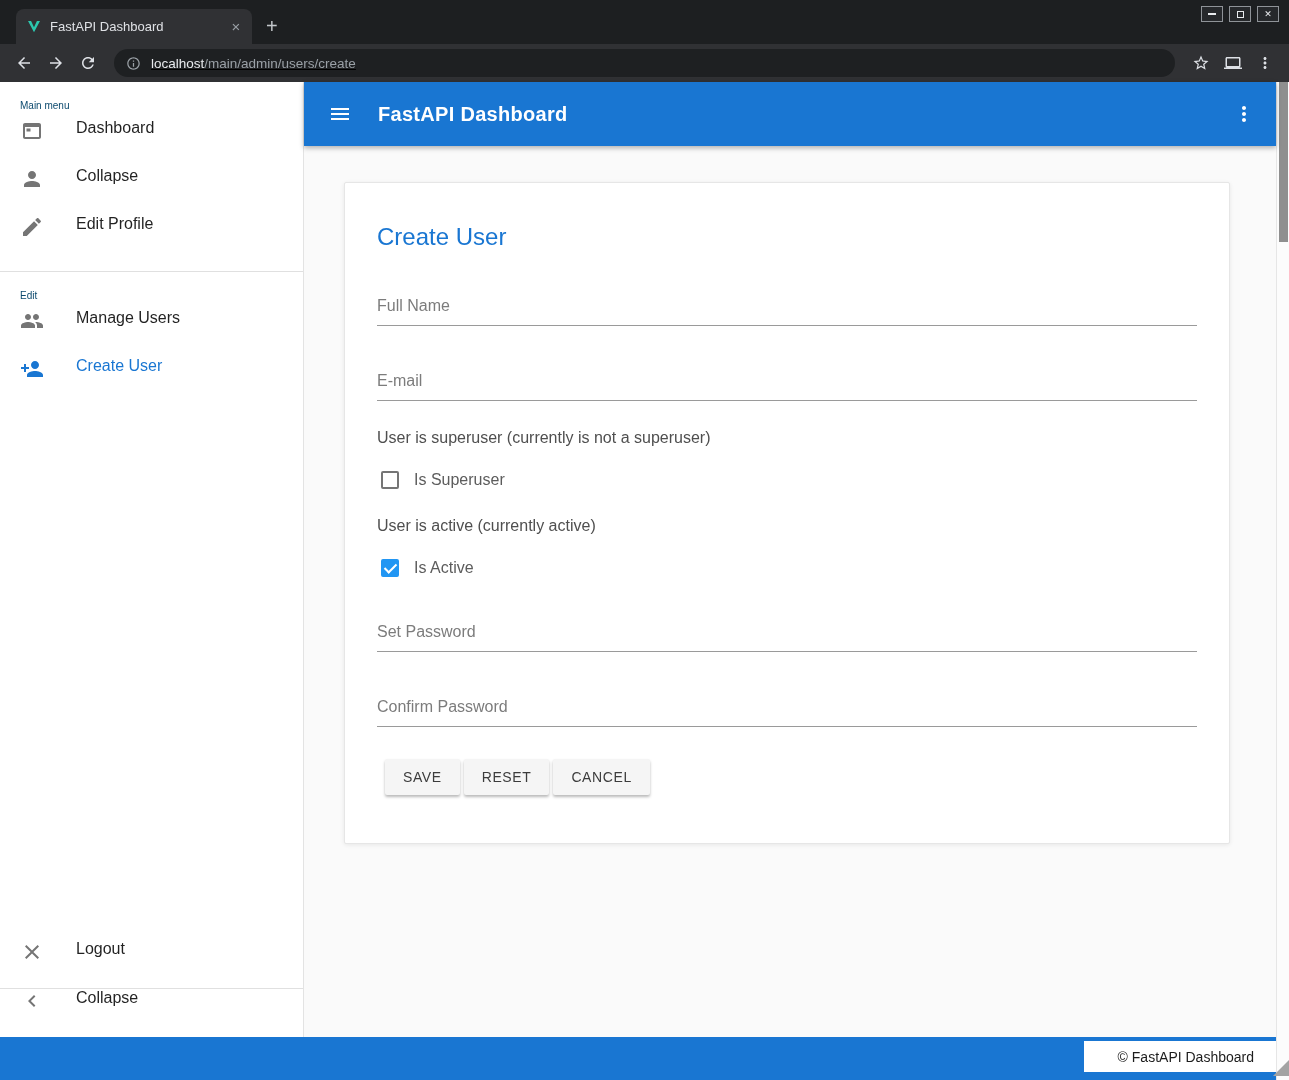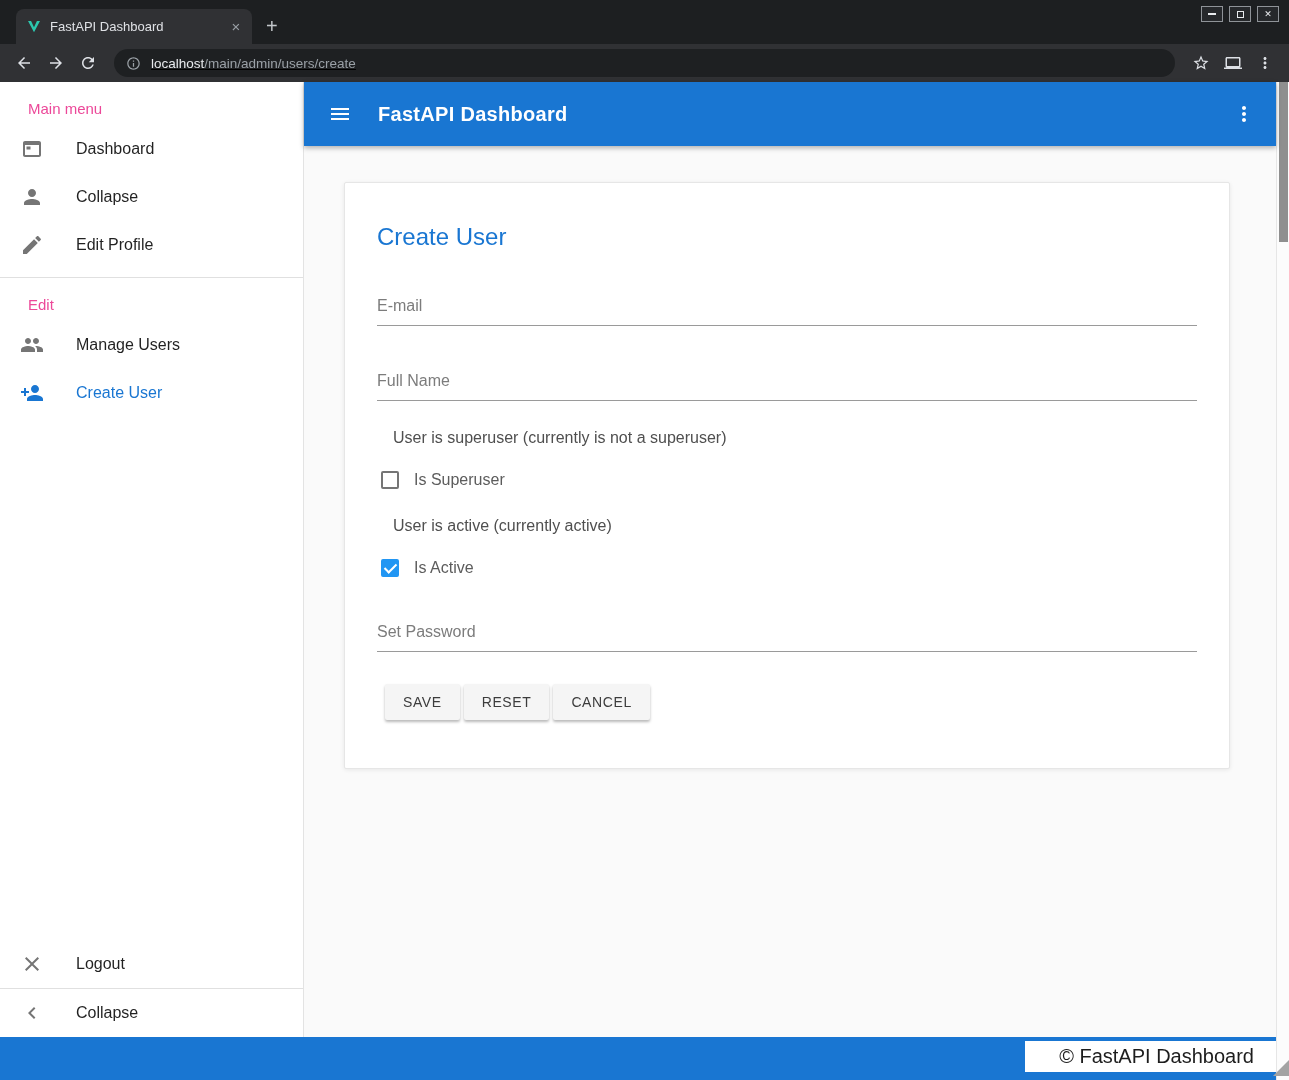--- a/index.html
+++ b/index.html
@@ -30,22 +30,22 @@
   .url { font-size: 13.5px; white-space: nowrap; overflow: hidden; }
   .url-host { color: #e8eaed; }
   .url-path { color: #9aa0a6; }
 
   
   .app-body { flex: 1; display: flex; min-height: 0; }
   .app-left { flex: 1; display: flex; flex-direction: column; min-width: 0; }
   .content-row { flex: 1; display: flex; min-height: 0; }
 
   .sidebar { width: 304px; flex: none; background: #fff; border-right: 1px solid #e3e3e3; display: flex; flex-direction: column; }
-  .section-label { font-size: 15px; color: #ec4899; padding: 18px 28px 8px; }
-  .nav-item { height: 48px; display: flex; align-items: center; padding: 0 16px 0 20px; gap: 32px; cursor: pointer; flex: none; }
+  .section-label { font-size: 10px; color: #0c4a6e; padding: 18px 20px 8px; }
+  .nav-item { height: 48px; display: flex; padding: 0 16px 0 20px; gap: 32px; cursor: pointer; flex: none; }
   .nav-item svg { width: 24px; height: 24px; fill: #757575; flex: none; }
   .nav-label { font-size: 16px; color: rgba(0,0,0,0.87); }
   .nav-item.active svg { fill: #1976d2; }
   .nav-item.active .nav-label { color: #1976d2; }
   .divider { height: 1px; background: #e0e0e0; flex: none; }
   .spacer { flex: 1; }
 
   .main { flex: 1; display: flex; flex-direction: column; min-width: 0; background: #fafafa; }
   .appbar { height: 64px; flex: none; background: #1976d2; box-shadow: 0 2px 5px rgba(0,0,0,0.30);
             display: flex; align-items: center; padding: 0 20px 0 24px; gap: 26px; position: relative; z-index: 2; }
@@ -56,36 +56,36 @@
   .page { flex: 1; overflow: hidden; padding: 36px 46px 0 40px; }
   .card { background: #fff; border: 1px solid #e6e6e6; box-shadow: 0 1px 4px rgba(0,0,0,0.08);
           border-radius: 2px; width: 886px; padding: 24px 32px 48px; }
   .card-title { color: #1976d2; font-size: 24px; font-weight: 500; margin-top: 16px; }
 
   .text-field { margin-top: 42px; border-bottom: 1px solid #9a9a9a; }
   .text-field input { border: none; outline: none; width: 100%; font-size: 16px; padding: 4px 0 10px;
                       background: transparent; color: #212121; font-family: inherit; }
   .text-field input::placeholder { color: #7c7c7c; opacity: 1; }
 
-  .hint { margin-top: 28px; font-size: 16px; color: #4f4f4f; margin-left: 16px; }
+  .hint { margin-top: 28px; font-size: 16px; color: #4f4f4f; }
   .checkbox-row { margin-top: 24px; display: flex; align-items: flex-start; gap: 15px; padding-left: 4px; }
   .checkbox { width: 18px; height: 18px; border: 2px solid #757575; border-radius: 2px; flex: none; position: relative; cursor: pointer; }
   .checkbox.checked { border-color: #2196f3; background: #2196f3; }
   .checkbox.checked::after { content: ""; position: absolute; left: 4px; top: 0px; width: 5px; height: 10px;
                              border: solid #fff; border-width: 0 2px 2px 0; transform: rotate(45deg); }
   .checkbox-label { font-size: 16px; color: #5c5c5c; }
 
   .buttons { margin-top: 32px; display: flex; gap: 4px; padding-left: 8px; }
   .btn { height: 36px; padding: 0 18px; background: #f5f5f5; border: none; border-radius: 2px;
          box-shadow: 0 2px 3px rgba(0,0,0,0.28); font-size: 14px; font-weight: 500; color: #3c3c3c;
          letter-spacing: 0.6px; font-family: inherit; cursor: pointer; }
 
   .footer { height: 43px; flex: none; background: #1976d2; display: flex; justify-content: flex-end; align-items: stretch; }
   .copyright-box { background: #fff; margin: 4px 0 8px; padding: 0 22px 0 34px; display: flex; align-items: center;
-                   font-size: 20px; color: #1d1d1d; }
+                   font-size: 14px; color: #1d1d1d; }
 
   .scrollbar { width: 13px; flex: none; background: #fcfcfc; border-left: 1px solid #e6e6e6; position: relative; }
   .scroll-thumb { position: absolute; top: 0; left: 2px; width: 9px; height: 160px; background: #8f8f8f; }
   .resize-grip { position: absolute; bottom: 4px; right: 0; width: 0; height: 0; border-style: solid;
                  border-width: 0 0 16px 16px; border-color: transparent transparent #a3a3a3 transparent; }
 </style>
 </head>
 <body>
 
 <div class="window">
@@ -224,43 +224,46 @@
             <svg viewBox="0 0 24 24">
                 <path d="M12,8c1.1,0,2-0.9,2-2s-0.9-2-2-2s-2,0.9-2,2S10.9,8,12,8z M12,10c-1.1,0-2,0.9-2,2s0.9,2,2,2s2-0.9,2-2S13.1,10,12,10z M12,16c-1.1,0-2,0.9-2,2s0.9,2,2,2s2-0.9,2-2S13.1,16,12,16z"></path>
               </svg>
           </header>
 
           <div class="page">
             <div class="card">
               <h1 class="card-title">Create User</h1>
 
               <div class="text-field">
+                <input type="text" placeholder="Full Name" style="">
+              </div>
+
+              <div class="text-field">
                 <input type="text" placeholder="E-mail" style="">
-              </div>
-
-              <div class="text-field">
-                <input type="text" placeholder="Full Name" style="">
               </div>
 
               <div class="hint">User is superuser (currently is not a superuser)</div>
               <div class="checkbox-row">
                 <span class="checkbox"></span>
                 <span class="checkbox-label">Is Superuser</span>
               </div>
 
               <div class="hint">User is active (currently active)</div>
               <div class="checkbox-row">
                 <span class="checkbox checked"></span>
                 <span class="checkbox-label">Is Active</span>
               </div>
 
               <div class="text-field">
                 <input type="text" placeholder="Set Password" style="">
               </div>
 
+              <div class="text-field">
+                <input type="text" placeholder="Confirm Password" style="">
+              </div>
 
               <div class="buttons">
                 <button class="btn">SAVE</button>
                 <button class="btn">RESET</button>
                 <button class="btn">CANCEL</button>
               </div>
             </div>
           </div>
         </div>
       </div>

